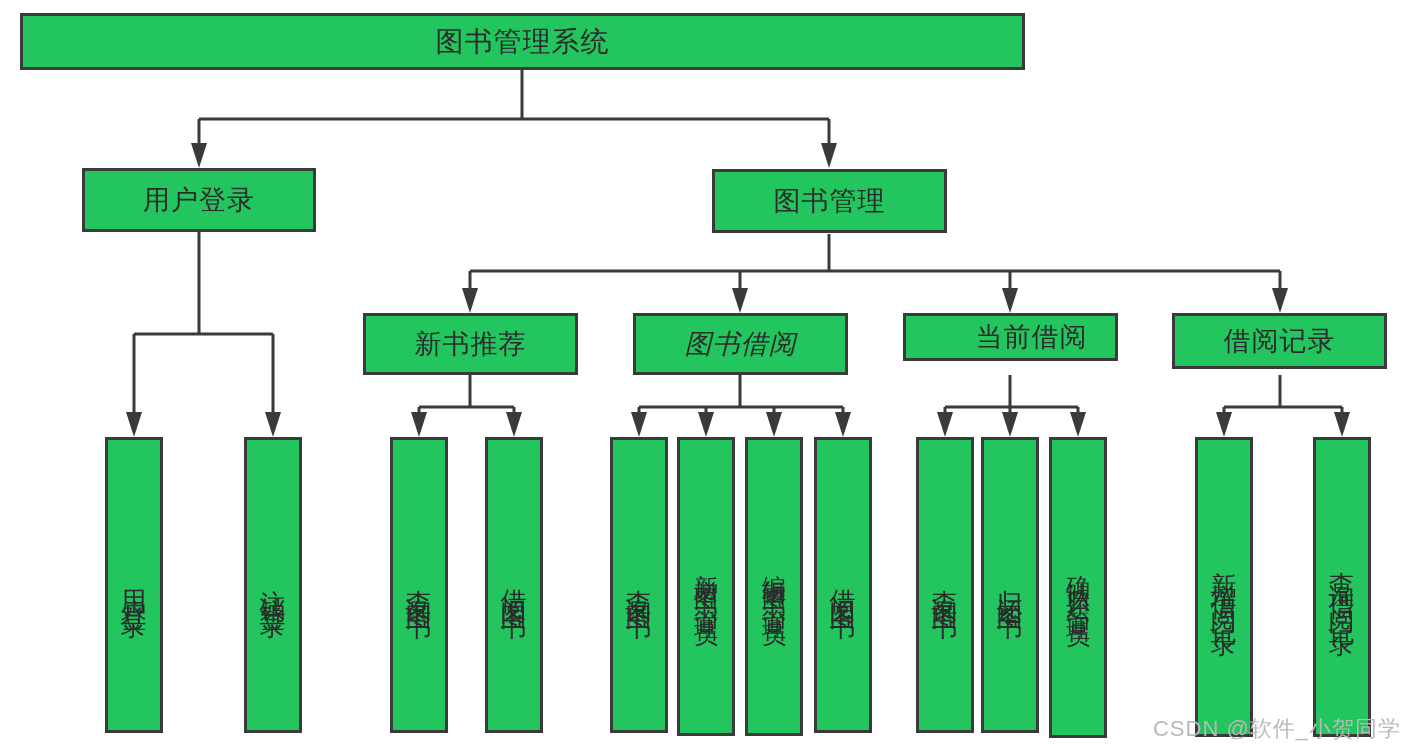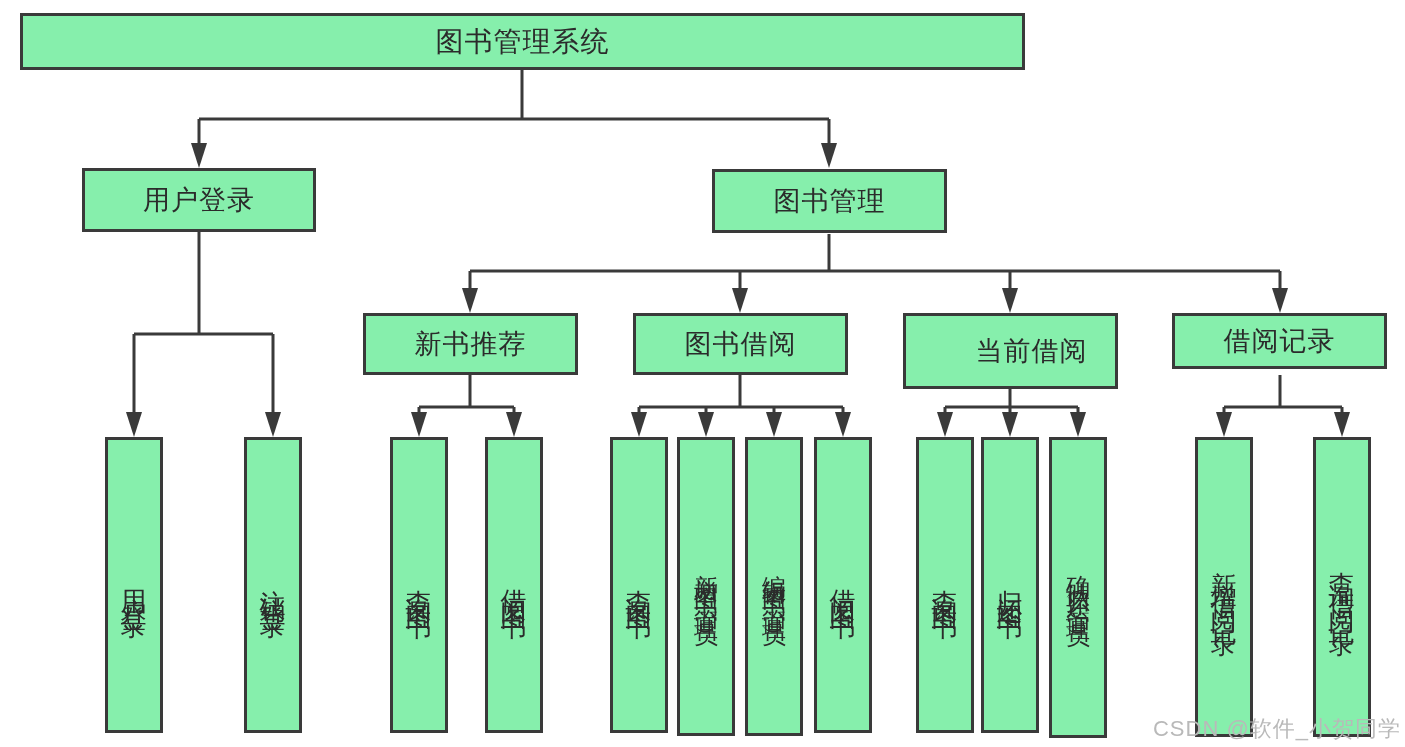--- a/index.html
+++ b/index.html
@@ -13,21 +13,21 @@
   }
   #connectors {
     position: absolute;
     left: 0; top: 0;
     width: 1405px; height: 747px;
     pointer-events: none;
   }
   .box {
     position: absolute;
     box-sizing: border-box;
-    background: #86efac;
+    background: #22c55e;
     border: 3px solid #3a3a3a;
     display: flex;
     align-items: center;
     justify-content: center;
     color: #2b2b2b;
     z-index: 2;
   }
   .h-box { font-size: 27px; letter-spacing: 1px; white-space: nowrap; }
   .root-box { font-size: 28px; }
   .v-box {
@@ -94,22 +94,22 @@
       <polygon points="1334,412 1350,412 1342,437"></polygon>
     </g>
   </svg>
 
   <div class="box h-box root-box" style="left:20px; top:13px; width:1005px; height:57px;">图书管理系统</div>
 
   <div class="box h-box" style="left:82px; top:168px; width:234px; height:64px;">用户登录</div>
   <div class="box h-box" style="left:363px; top:313px; width:215px; height:62px;">新书推荐</div>
 
   <div class="box h-box" style="left:712px; top:169px; width:235px; height:64px;">图书管理</div>
-  <div class="box h-box" style="left:633px; top:313px; width:215px; height:62px;">图书借阅</div>
-  <div class="box h-box" style="left:903px; top:313px; width:215px; height:76px;padding-left:42px;">当前借阅</div>
+  <div class="box h-box" style="left:633px; top:313px; width:215px; height:62px;font-style:italic;">图书借阅</div>
+  <div class="box h-box" style="left:903px; top:313px; width:215px; height:48px;padding-left:42px;">当前借阅</div>
   <div class="box h-box" style="left:1172px; top:313px; width:215px; height:56px;">借阅记录</div>
 
   <div class="box v-box" style="left:105px; top:437px; width:58px; height:296px;">用户登录</div>
   <div class="box v-box" style="left:244px; top:437px; width:58px; height:296px;">注销登录</div>
 
   <div class="box v-box" style="left:390px; top:437px; width:58px; height:296px;">查询图书</div>
   <div class="box v-box" style="left:485px; top:437px; width:58px; height:296px;">借阅图书</div>
 
   <div class="box v-box" style="left:610px; top:437px; width:58px; height:296px;">查询图书</div>
   <div class="box v-box glyphs9" style="left:677px; top:437px; width:58px; height:299px;">新增图书（管理员）</div>

